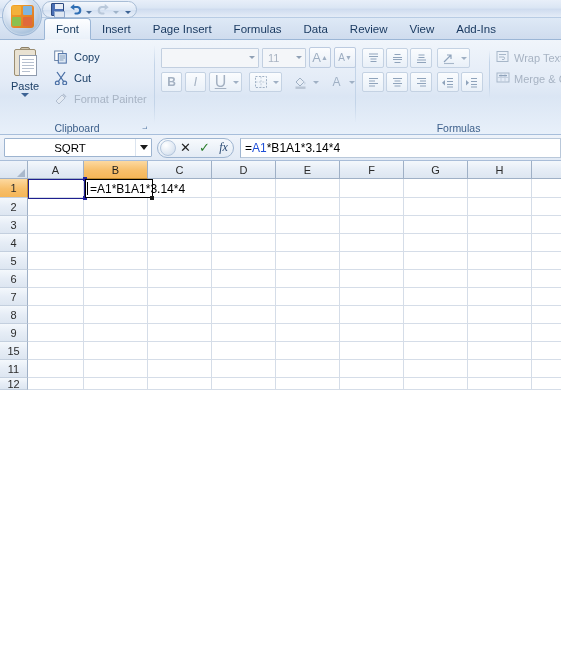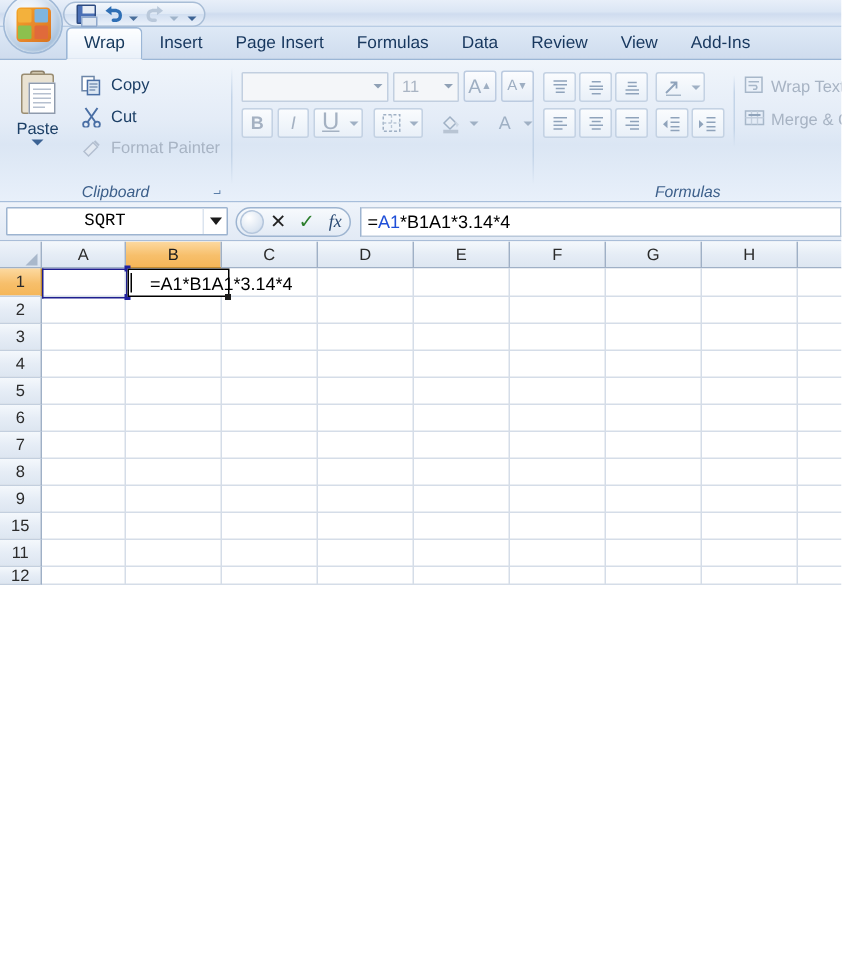--- a/index.html
+++ b/index.html
@@ -84,21 +84,21 @@
   .ribbon {
     position: relative; width:561px; height:95px;
     background: linear-gradient(to bottom,#f0f5fb 0%, #e4ecf7 42%, #dbe6f4 60%, #e8f0fa 100%);
     border-bottom:1px solid #a7bedb;
     display:flex;
   }
   .group { position:relative; height:95px; display:flex; flex-direction:column; }
   .group-body { flex:1; display:flex; align-items:flex-start; padding-top:4px; }
   .group-label {
     height:15px; font-size:10.5px; color:#3c5f8a; text-align:center;
-    display:flex; align-items:center; justify-content:center; position:relative;font-style:italic;
+    display:flex; align-items:center; justify-content:center; position:relative;
   }
   .group-sep { width:1px; height:78px; margin-top:5px;
     background: linear-gradient(to bottom, rgba(255,255,255,0) 0%, #c3d4e8 25%, #c3d4e8 75%, rgba(255,255,255,0) 100%); }
   .dlg-launcher { position:absolute; right:4px; bottom:1px; width:11px; height:11px;
       display:flex;align-items:center;justify-content:center; }
   .dlg-launcher::after{ content:"⌐"; font-size:9px; color:#5a7ea8; transform:rotate(180deg); }
 
   
   .g-clip { width:155px; }
   .paste-col { width:50px; display:flex; flex-direction:column; align-items:center; padding-top:3px; }
@@ -153,21 +153,21 @@
   .align-right { display:flex; flex-direction:column; gap:6px; padding-top:2px; }
   .ar { display:flex; align-items:center; gap:4px; font-size:11px; color:#a7b3c3; white-space:nowrap; }
 
   
   .fbar { position:relative; width:561px; height:26px; display:flex; align-items:center;
           background: linear-gradient(to bottom,#eef3fa,#e2eaf5); border-bottom:1px solid #a9bdd8; }
   .namebox {
     margin-left:4px; width:148px; height:19px; border:1px solid #9db4d0; background:#fff;
     display:flex; align-items:center; border-radius:1px;
   }
-  .namebox .nb-txt { flex:1; text-align:center; font-size:11.5px; color:#000;font-family:Liberation Mono, monospace; }
+  .namebox .nb-txt { flex:1; text-align:center; font-size:11.5px; color:#000; }
   .namebox .nb-drop { width:16px; height:17px; display:flex;align-items:center;justify-content:center; border-left:1px solid #dbe4ef;}
   .caret-dn { width:0;height:0;border-left:4px solid transparent;border-right:4px solid transparent;border-top:5px solid #1b1b1b; }
 
   .fb-btns { display:flex; align-items:center; height:20px; margin-left:5px;
              border:1px solid #9db4d0; border-radius:10px; overflow:hidden;
              background: linear-gradient(to bottom,#f7fafd,#e3ebf5); }
   .fb-btn { width:19px;height:18px; display:flex;align-items:center;justify-content:center; font-size:12px; }
   .fb-circ { width:16px;height:16px;border-radius:50%; margin-left:2px;
              background: radial-gradient(circle at 35% 30%, #ffffff, #dbe5f1 70%, #b9c9de 100%);
              border:1px solid #b4c6dc; }
@@ -274,21 +274,21 @@
           <span class="caret-sm dim"></span>
         </div>
       <div class="qat-drop" style="margin-left:3px;">
         <span class="caret-sm" style="border-top-color:#3c6394;"></span>
       </div>
     </div>
   </div>
 
   <div class="tabstrip">
     <div class="tab active">
-        <span>Wrap</span>
+        <span>Font</span>
       </div>
     <div class="tab">
         <span>Insert</span>
       </div>
     <div class="tab">
         <span>Page Insert</span>
       </div>
     <div class="tab">
         <span>Formulas</span>
       </div>
@@ -759,19 +759,19 @@
       <div class="rm-line" style="left:0;  top:0;   width:57px; height:1px;"></div>
       <div class="rm-line" style="left:0;  top:19px;width:57px; height:1px;"></div>
       <div class="rm-line" style="left:0;  top:0;   width:1px;  height:20px;"></div>
       <div class="rm-line" style="left:56px;top:0;  width:1px;  height:20px;"></div>
       <div class="rm-dot" style="left:55px; top:-2px;"></div>
       <div class="rm-dot" style="left:55px; top:17px;"></div>
     </div>
 
     <div class="editcell" style="left:85px; top:18px; width:68px; height:19px;">
       <span class="caret-bar"></span>
-      <span style="position:relative;left:12px;">=A1*B1A1*3.14*4</span>
+      <span style="position:relative;left:2px;">=A1*B1A1*3.14*4</span>
       <span class="handle" style="right:-2px;bottom:-3px;"></span>
     </div>
   </div>
 
   <div class="below"></div>
 </div>
 
 </body></html>

